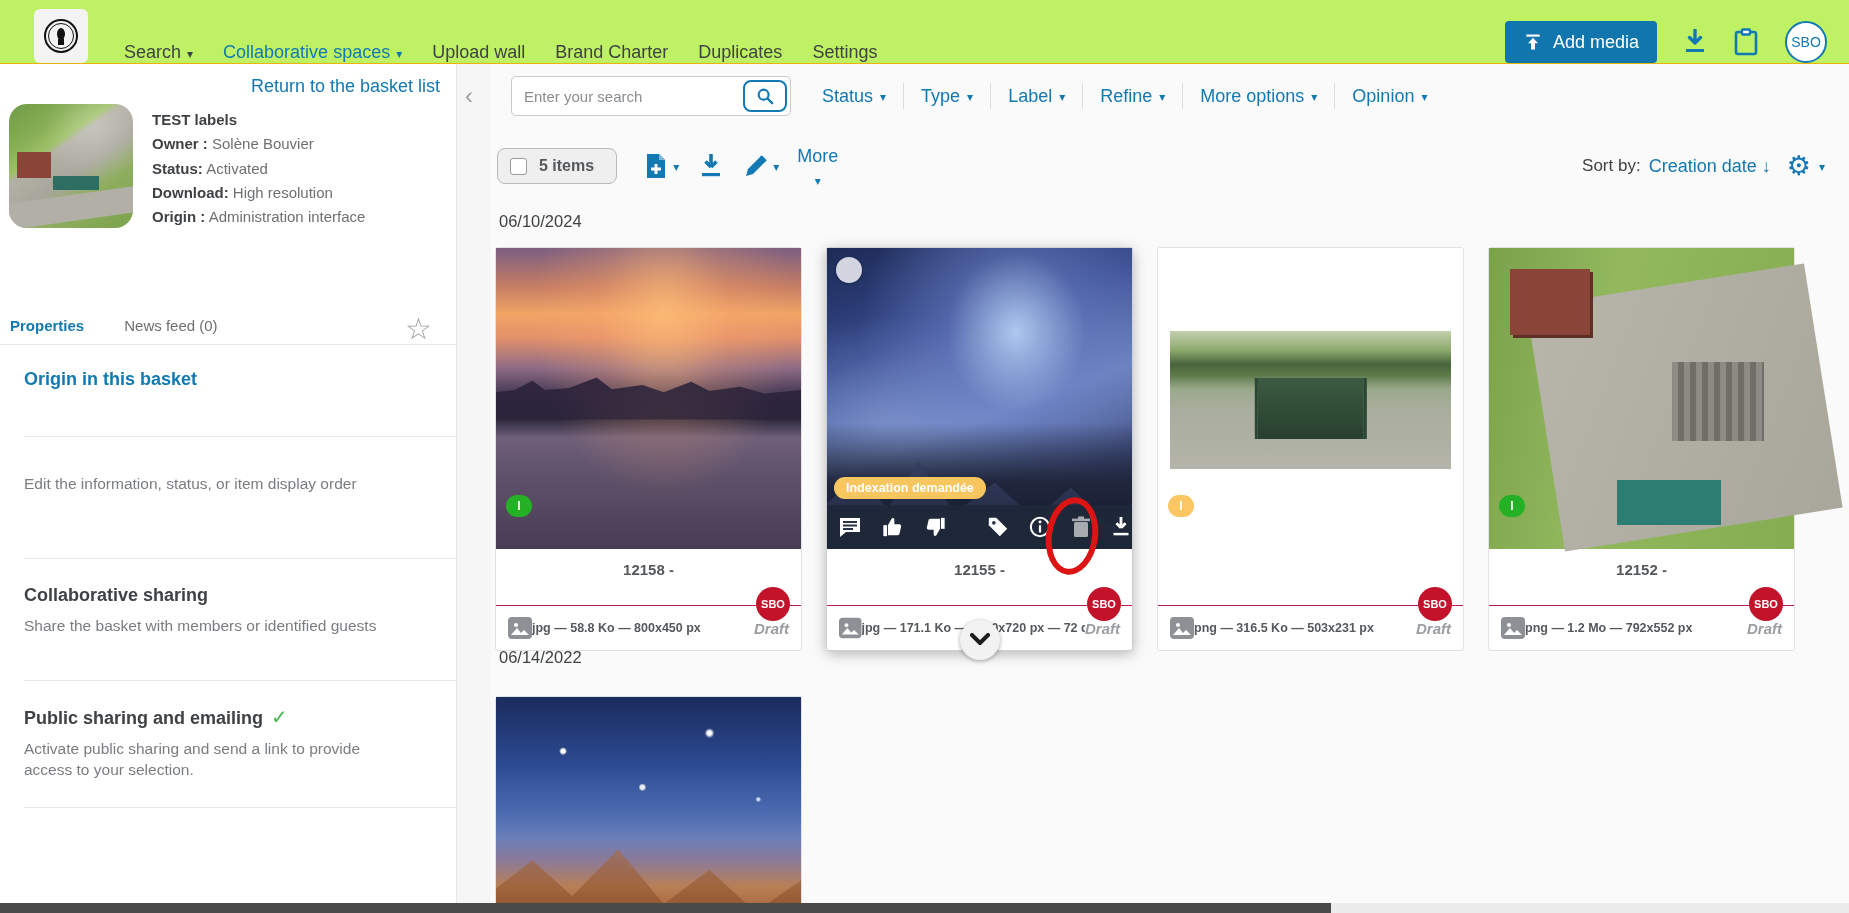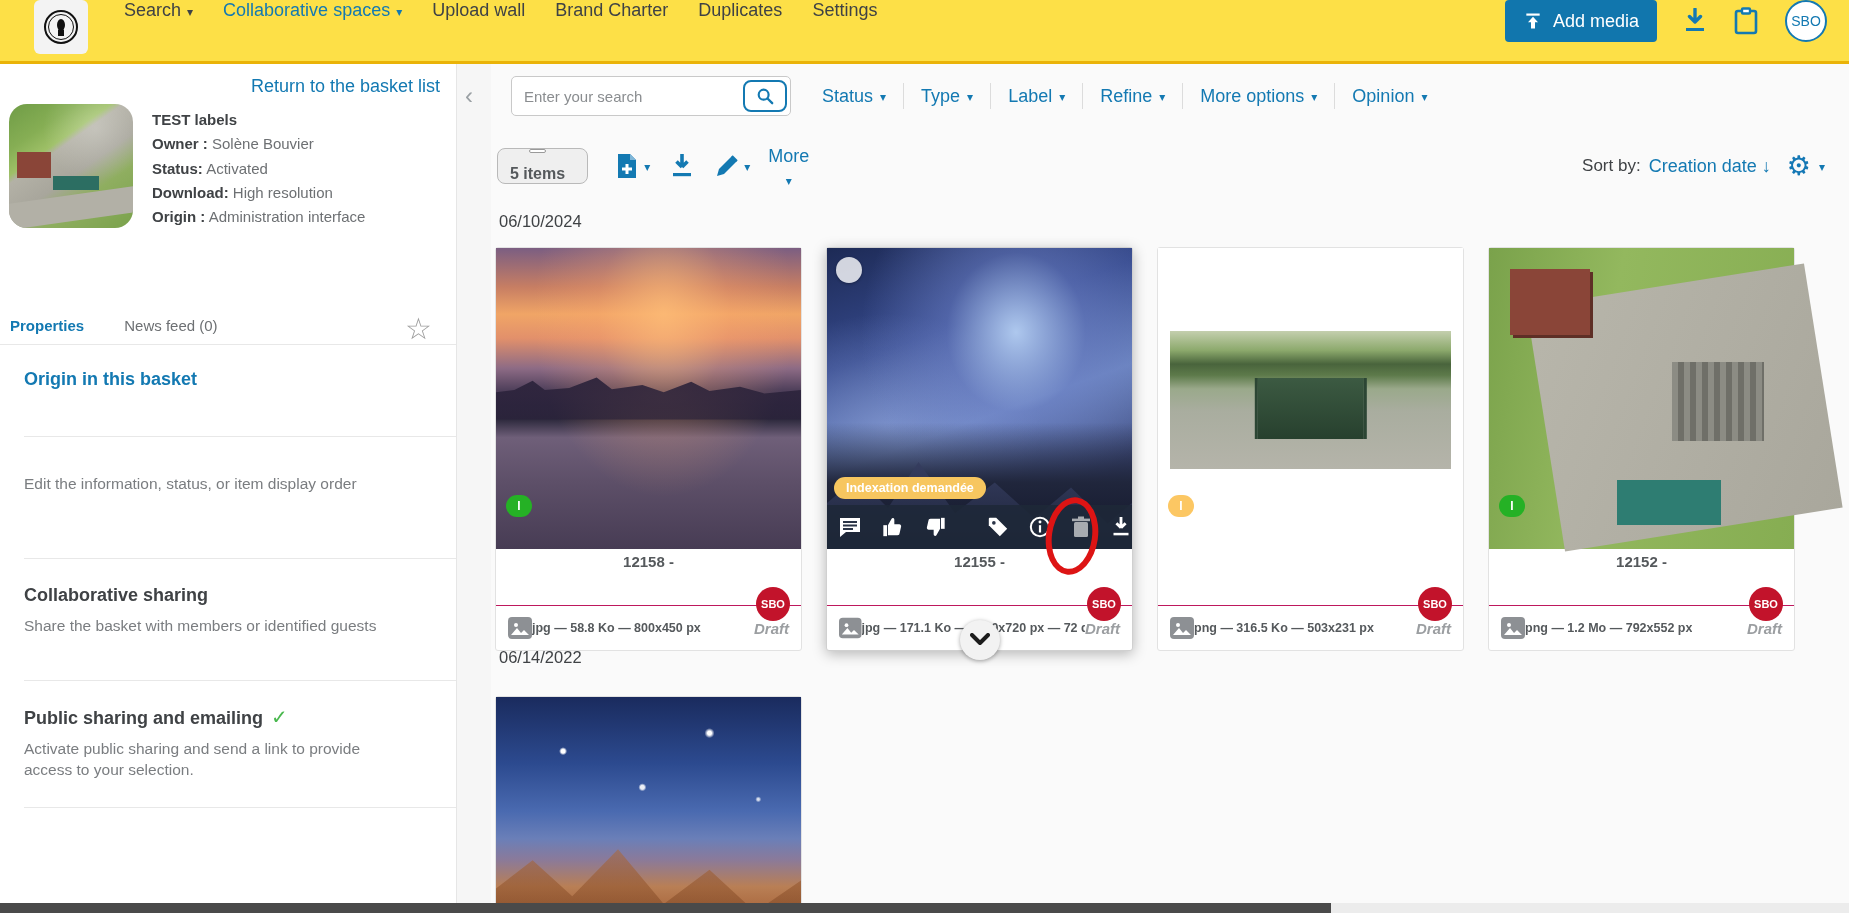--- a/index.html
+++ b/index.html
@@ -1,21 +1,21 @@
 <!DOCTYPE html>
 <html><head>
 <meta charset="utf-8">
 <style>
   * { margin:0; padding:0; box-sizing:border-box; }
   html,body { width:1849px; height:913px; overflow:hidden;
     font-family:"Liberation Sans","DejaVu Sans",sans-serif; background:#fafafa; color:#3f4245; }
 
   
-  .topbar { position:absolute; top:0; left:0; right:0; height:64px; background:#fde047;
-    border-bottom:3px solid #eab308; display:flex; align-items:flex-start; z-index:40; }
+  .topbar { position:absolute; top:0; left:0; right:0; height:64px; background:#bef264;
+    border-bottom:1px solid #eab308; display:flex; align-items:flex-end; z-index:40; }
   .logo-box { width:54px; height:54px; margin-left:34px; background:#f3f3f3; border-radius:6px;
     display:flex; align-items:center; justify-content:center; }
   .main-nav { display:flex; align-items:center; gap:30px; margin-left:36px; }
   .nav-item { font-size:18px; color:#3f4245; cursor:pointer; display:flex; align-items:center; gap:6px; }
   .nav-item.active { color:#1379b2; }
   .caret { font-size:12px; line-height:1; position:relative; top:1px; }
   .topbar-right { margin-left:auto; display:flex; align-items:center; gap:26px; margin-right:22px; }
   .add-media-btn { background:#1176ad; color:#fff; font-size:18px; border:none; border-radius:4px;
     height:42px; padding:0 18px; display:flex; align-items:center; gap:10px; cursor:pointer; }
   .icon-btn { background:none; border:none; cursor:pointer; display:flex; align-items:center; }
@@ -62,41 +62,41 @@
     font-family:"Liberation Sans",sans-serif; background:transparent; }
   .search-box input::placeholder { color:#8a8d90; }
   .search-btn { width:44px; height:32px; margin-right:3px; border:2px solid #1379b2; border-radius:8px;
     background:#fff; display:flex; align-items:center; justify-content:center; cursor:pointer; }
   .filter-row { display:flex; align-items:center; margin-left:14px; }
   .filter-item { font-size:18px; color:#1379b2; padding:0 17px; display:flex; align-items:center; gap:7px; cursor:pointer; }
   .filter-sep { width:1px; height:26px; background:#dcdcdc; }
 
   .toolbar-row { position:absolute; top:82px; left:6px; right:24px; height:40px; display:flex; align-items:center; }
   .items-btn { height:36px; background:#efefef; border:1px solid #b9b9b9; border-radius:8px;
-    display:flex; align-items:center; gap:12px; padding:0 22px 0 12px; cursor:pointer;flex-direction:column; }
+    display:flex; align-items:center; gap:12px; padding:0 22px 0 12px; cursor:pointer; }
   .items-btn .cb { width:17px; height:17px; background:#fff; border:1px solid #9a9a9a; border-radius:3px; }
   .items-btn .lbl { font-size:16px; font-weight:bold; color:#55595c; }
   .tool-icons { display:flex; align-items:center; gap:10px; margin-left:26px; }
   .tool-ic { display:flex; align-items:center; gap:4px; cursor:pointer; color:#1379b2; }
   .more-link { font-size:18px; color:#1379b2; margin-left:18px; display:flex; gap:7px; align-items:center; cursor:pointer;flex-direction:column; }
   .sort-cluster { margin-left:auto; display:flex; align-items:center; gap:8px; }
   .sort-label { font-size:17px; font-weight:normal; color:#3f4245; }
   .sort-value { font-size:18px; color:#1379b2; cursor:pointer; }
   .gear { color:#1478b5; font-size:27px; cursor:pointer; line-height:1; margin-left:8px; }
 
   .date-header { position:absolute; left:8px; font-size:16.5px; color:#3f4245; font-weight:500; }
 
   
   .cards-row { position:absolute; top:183px; left:4px; display:flex; gap:24px; }
   .card { width:307px; background:#fff; border:1px solid #e2e2e2; border-radius:3px; position:relative; }
   .card.hovered { box-shadow:0 3px 14px rgba(0,0,0,.28); z-index:5; border-color:#d0d0d0; }
   .card-img { position:relative; height:301px; width:100%; overflow:visible; }
   .img-fill { position:absolute; inset:0; }
   .card-caption { height:56px; position:relative; text-align:center; }
-  .card-id { padding-top:4px; font-size:15px; font-weight:bold; color:#55595c; }
+  .card-id { padding-top:12px; font-size:15px; font-weight:bold; color:#55595c; }
   .owner-badge { position:absolute; right:11px; bottom:-16px; width:34px; height:34px; border-radius:50%;
     background:#c2132b; color:#fff; font-size:11px; font-weight:bold; display:flex; align-items:center;
     justify-content:center; z-index:3; }
   .card-footer { height:45px; border-top:1px solid #be185d; display:flex; align-items:center; padding:0 12px; gap:0; }
   .file-info { font-size:12.5px; font-weight:bold; color:#55595c; white-space:nowrap; overflow:hidden; }
   .draft { margin-left:auto; font-size:15px; font-weight:bold; font-style:italic; color:#9b9ea1; }
   .flag-badge { position:absolute; left:10px; bottom:32px; min-width:26px; height:22px; border-radius:11px;
     color:#fff; font-size:12px; font-weight:bold; display:flex; align-items:center; justify-content:center; z-index:2; }
   .flag-green { background:#25b125; }
   .flag-orange { background:#fcc763; }

